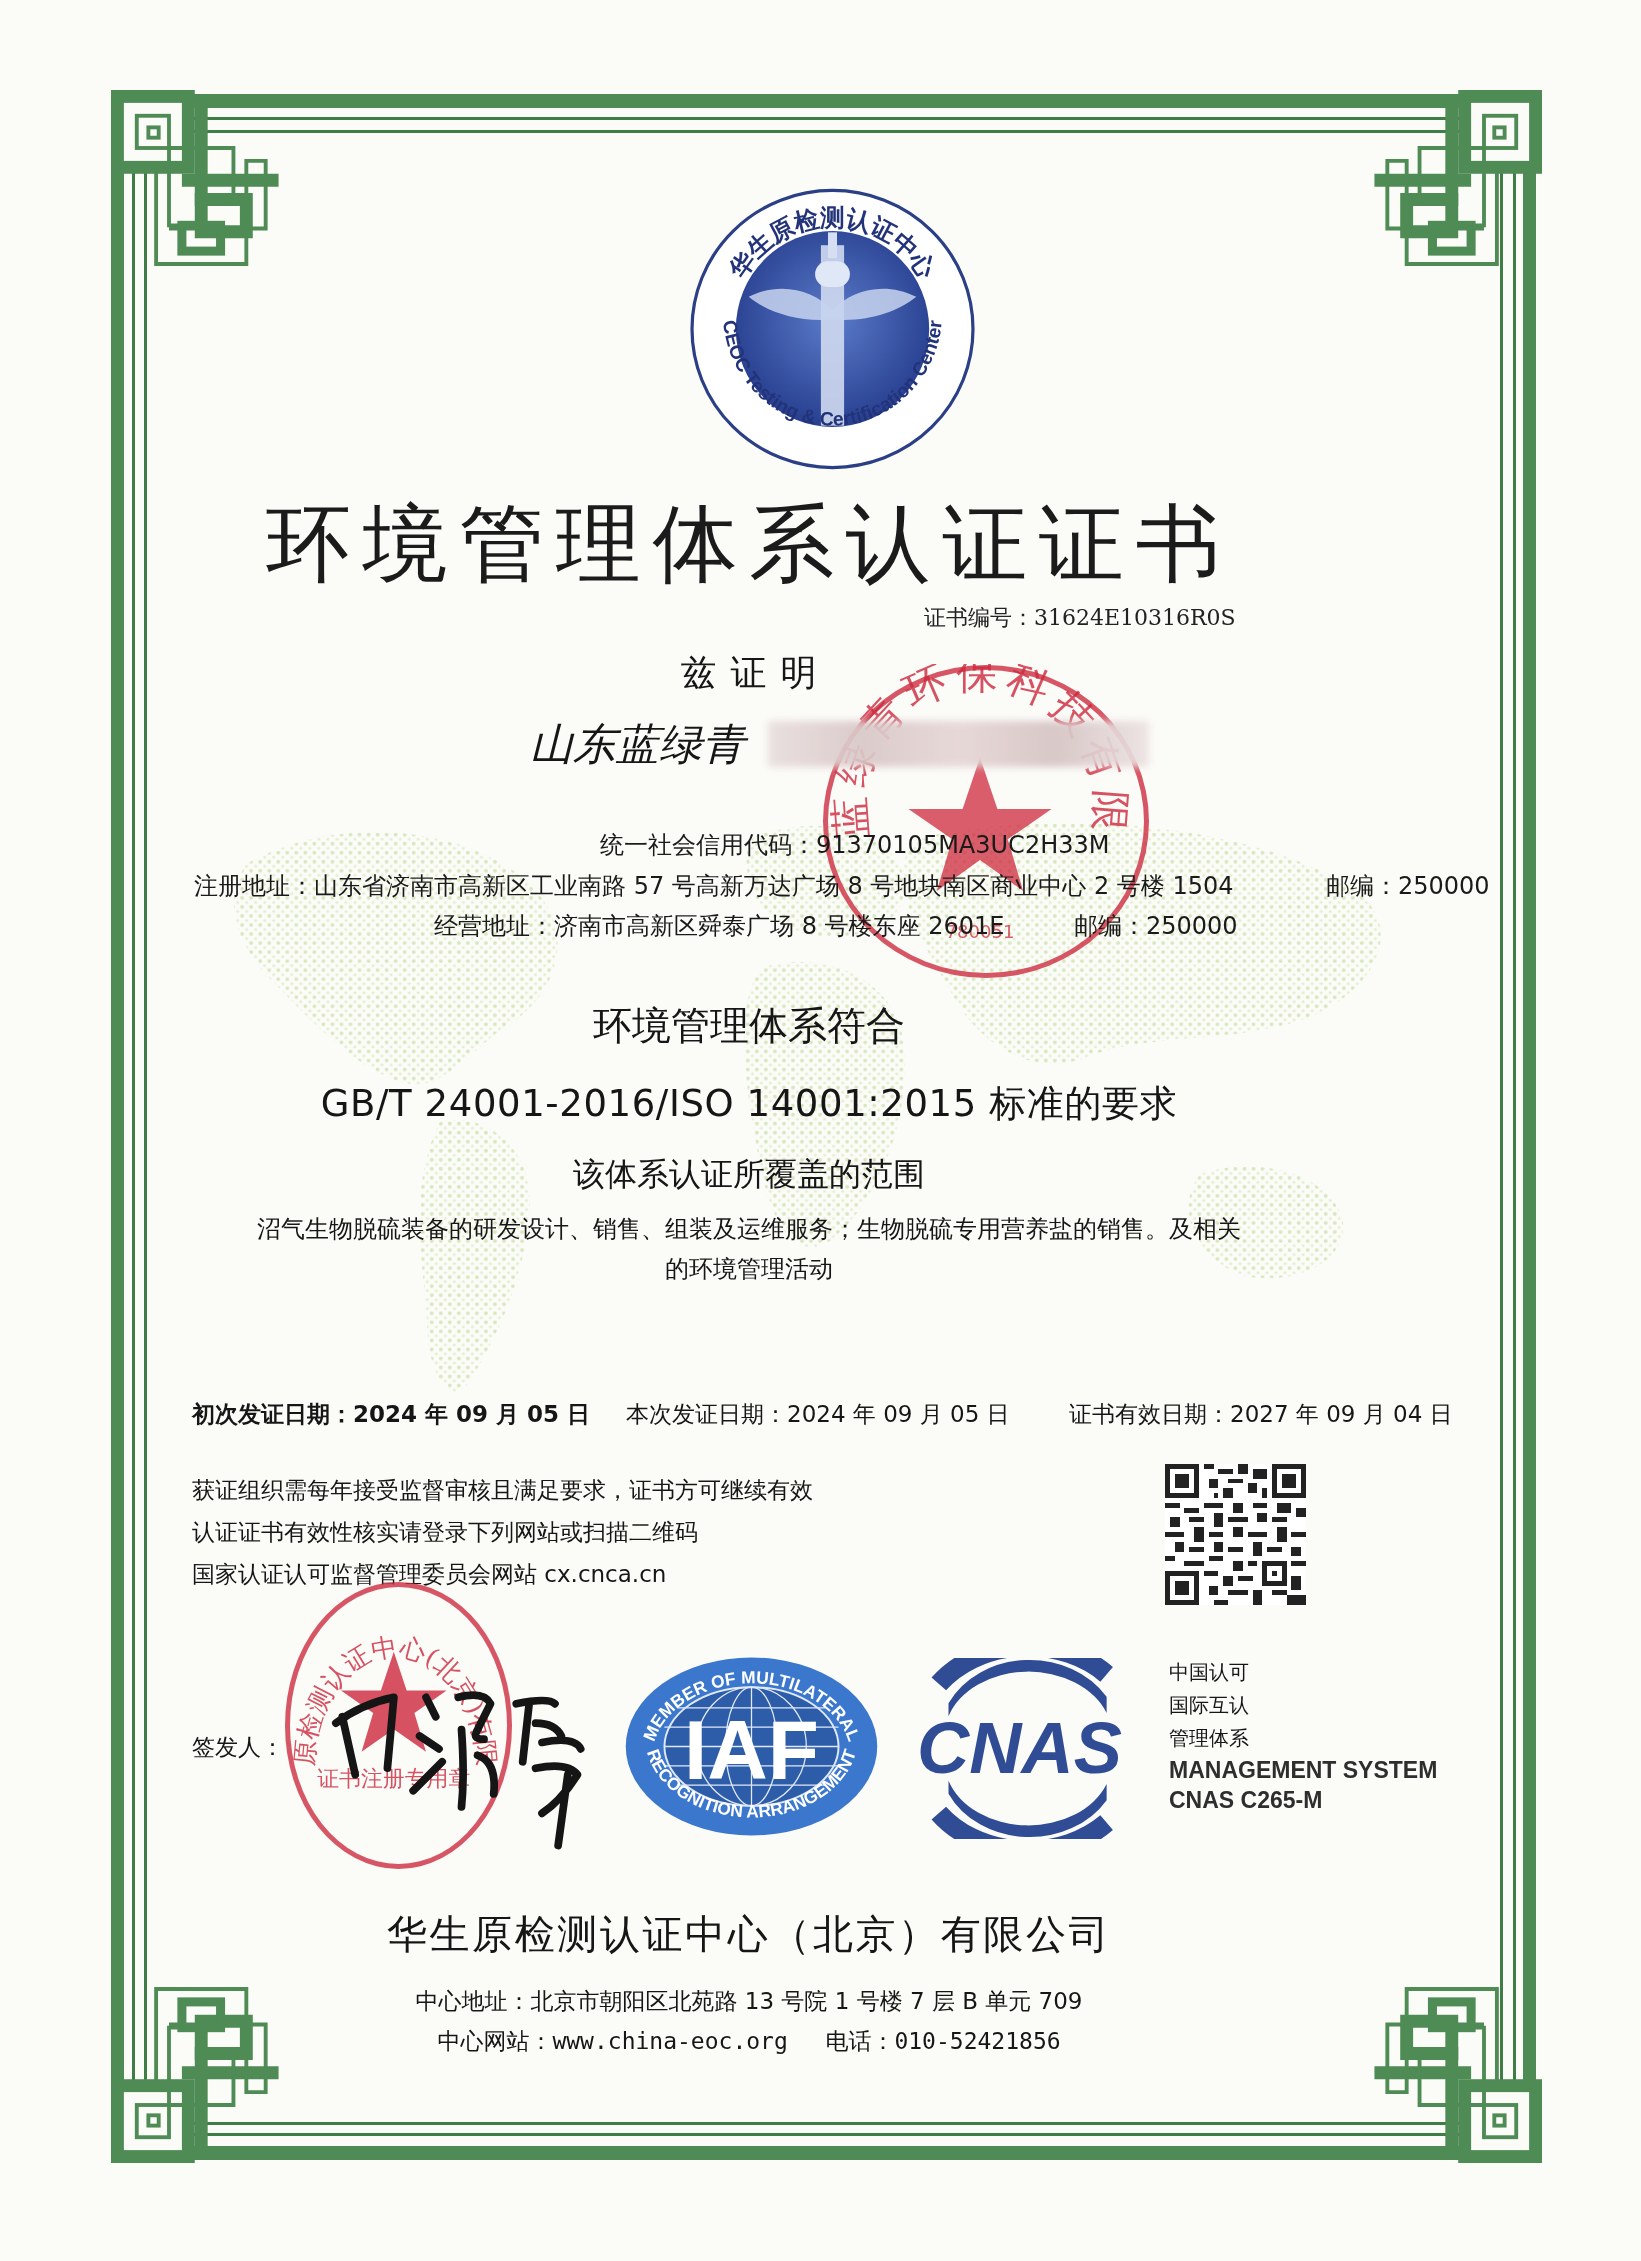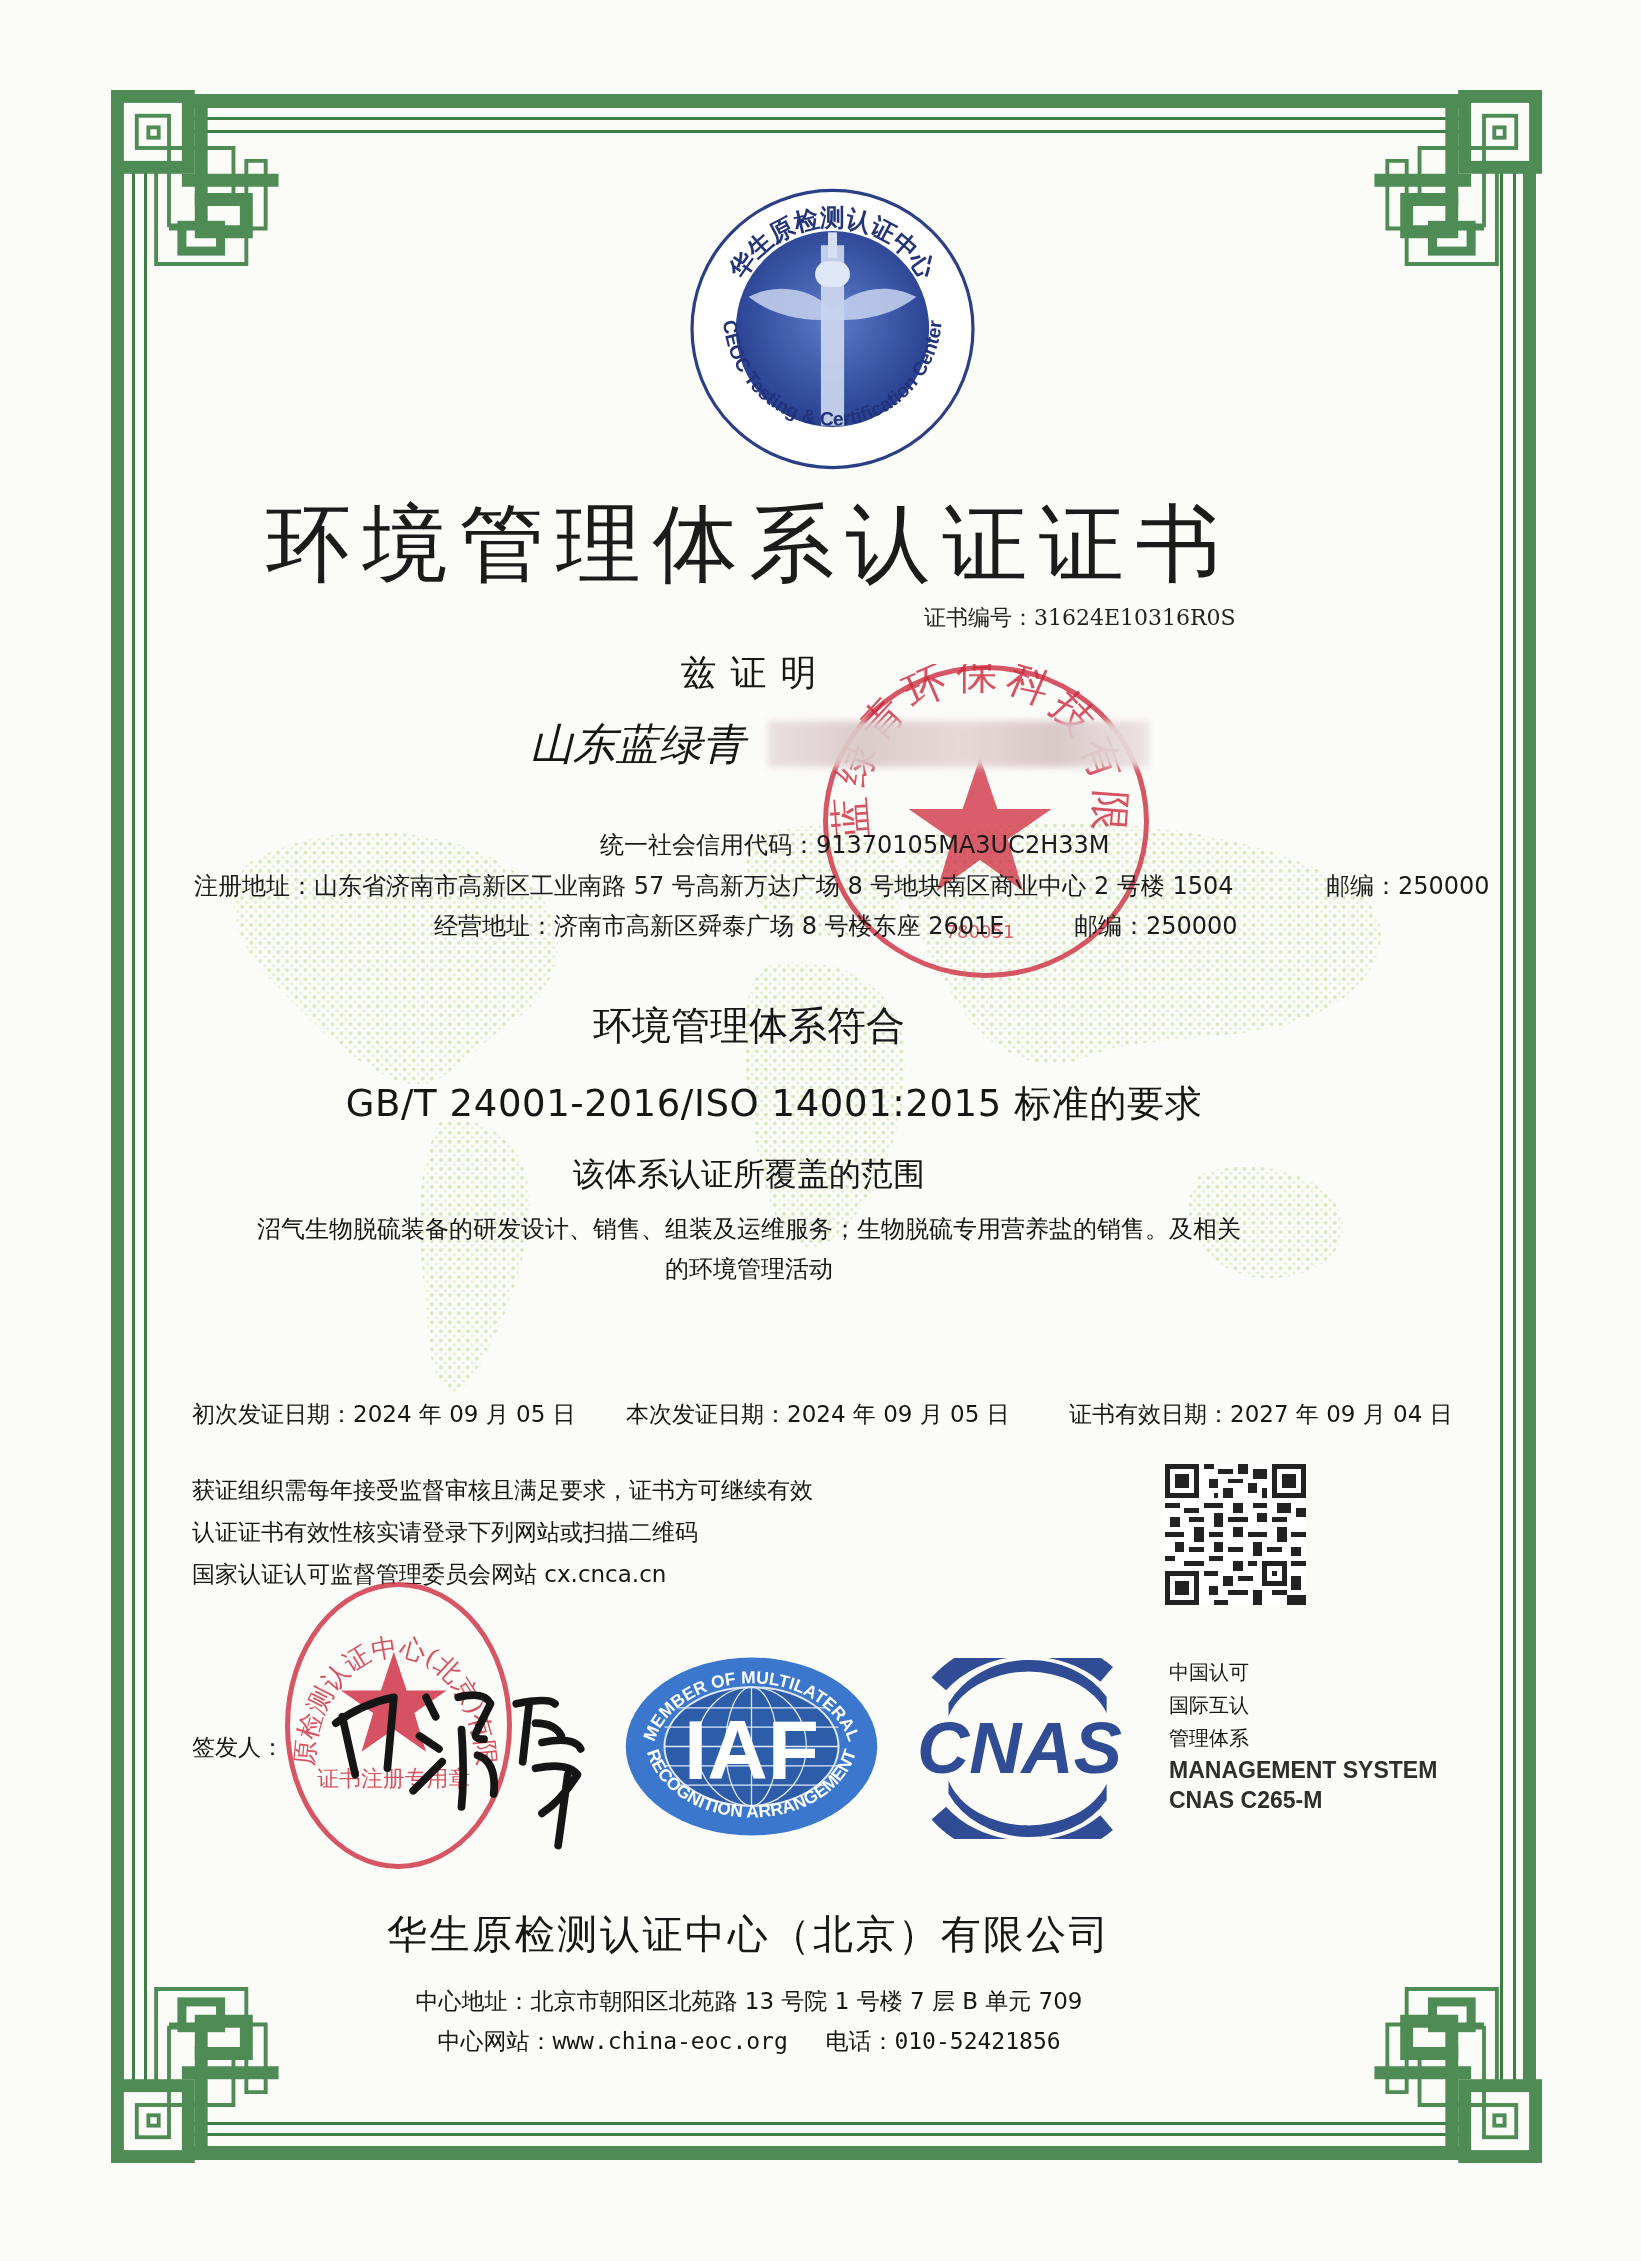--- a/index.html
+++ b/index.html
@@ -18,21 +18,21 @@
   .map { position: absolute; left: 194px; top: 787px; width: 1265px; height: 645px; opacity: 0.55; }
   
   .center { position: absolute; left: 0; width: 1498px; text-align: center; white-space: nowrap; }
   .title { font-family: "DejaVu Serif", "Liberation Serif", serif; font-size: 85px; letter-spacing: 11.6px; color: #1b1b1b; }
   .certno { font-family: "DejaVu Serif", "Liberation Serif", serif; font-size: 22px; color: #222; }
   .hereby { font-family: "DejaVu Serif", "Liberation Serif", serif; font-size: 36px; letter-spacing: 14px; }
   .company { font-family: "DejaVu Serif", "Liberation Serif", serif; font-size: 43px; }
   .redact { position: absolute; background: linear-gradient(90deg,#e9dede,#d9c8c8,#e6d6d6,#d6c4c4,#ece2e2); filter: blur(3.9px); opacity: 0.92; }
   .body36 { font-size: 24px; color: #1a1a1a; }
   .h2 { font-size: 39px; }
-  .std { font-size: 37px; letter-spacing: 0.6px; padding-left: 25px; }
+  .std { font-size: 37px; letter-spacing: 0.6px; }
   .h3 { font-size: 32px; }
   .scope { font-size: 24px; }
   .dates { font-size: 23px; }
   .note { font-size: 23px; }
   .footer-co { font-size: 40px; letter-spacing: 2.6px; }
   .footer-addr { font-size: 23px; }
   .cnas-txt { position: absolute; left: 1169px; top: 1656px; font-size: 20px; line-height: 33px; }
   .cnas-en { font-family: "Liberation Sans", sans-serif; font-weight: bold; font-size: 23px; line-height: 30px; color: #2e2e2e; }
   .seal-red { position: absolute; border-radius: 50%; border: 5.8px solid rgba(205,40,60,0.78); }
 </style>
@@ -189,21 +189,21 @@
 <div class="abs body36" style="left:1074px; top:910px;">
   <span>邮编：</span><span>250000</span>
 </div>
 
 <div class="center h2" style="top:999px;">环境管理体系符合</div>
 <div class="center std" style="top:1079px;">GB/T  24001-2016/ISO  14001:2015 标准的要求</div>
 <div class="center h3" style="top:1153px;">该体系认证所覆盖的范围</div>
 <div class="center scope" style="top:1213px;">沼气生物脱硫装备的研发设计、销售、组装及运维服务；生物脱硫专用营养盐的销售。及相关</div>
 <div class="center scope" style="top:1253px;">的环境管理活动</div>
 
-<div class="abs dates" style="left:192px; top:1399px;">
+<div class="abs dates" style="left:192px; top:1399px;font-weight:bold;">
   <span>初次发证日期：</span><span>2024 年 09 月 05 日</span>
 </div>
 <div class="abs dates" style="left:626px; top:1399px;">
   <span>本次发证日期：</span><span>2024 年 09 月 05 日</span>
 </div>
 <div class="abs dates" style="left:1069px; top:1399px;">
   <span>证书有效日期：</span><span>2027 年 09 月 04 日</span>
 </div>
 
 <div class="abs note" style="left:192px; top:1475px;">获证组织需每年接受监督审核且满足要求，证书方可继续有效</div>

